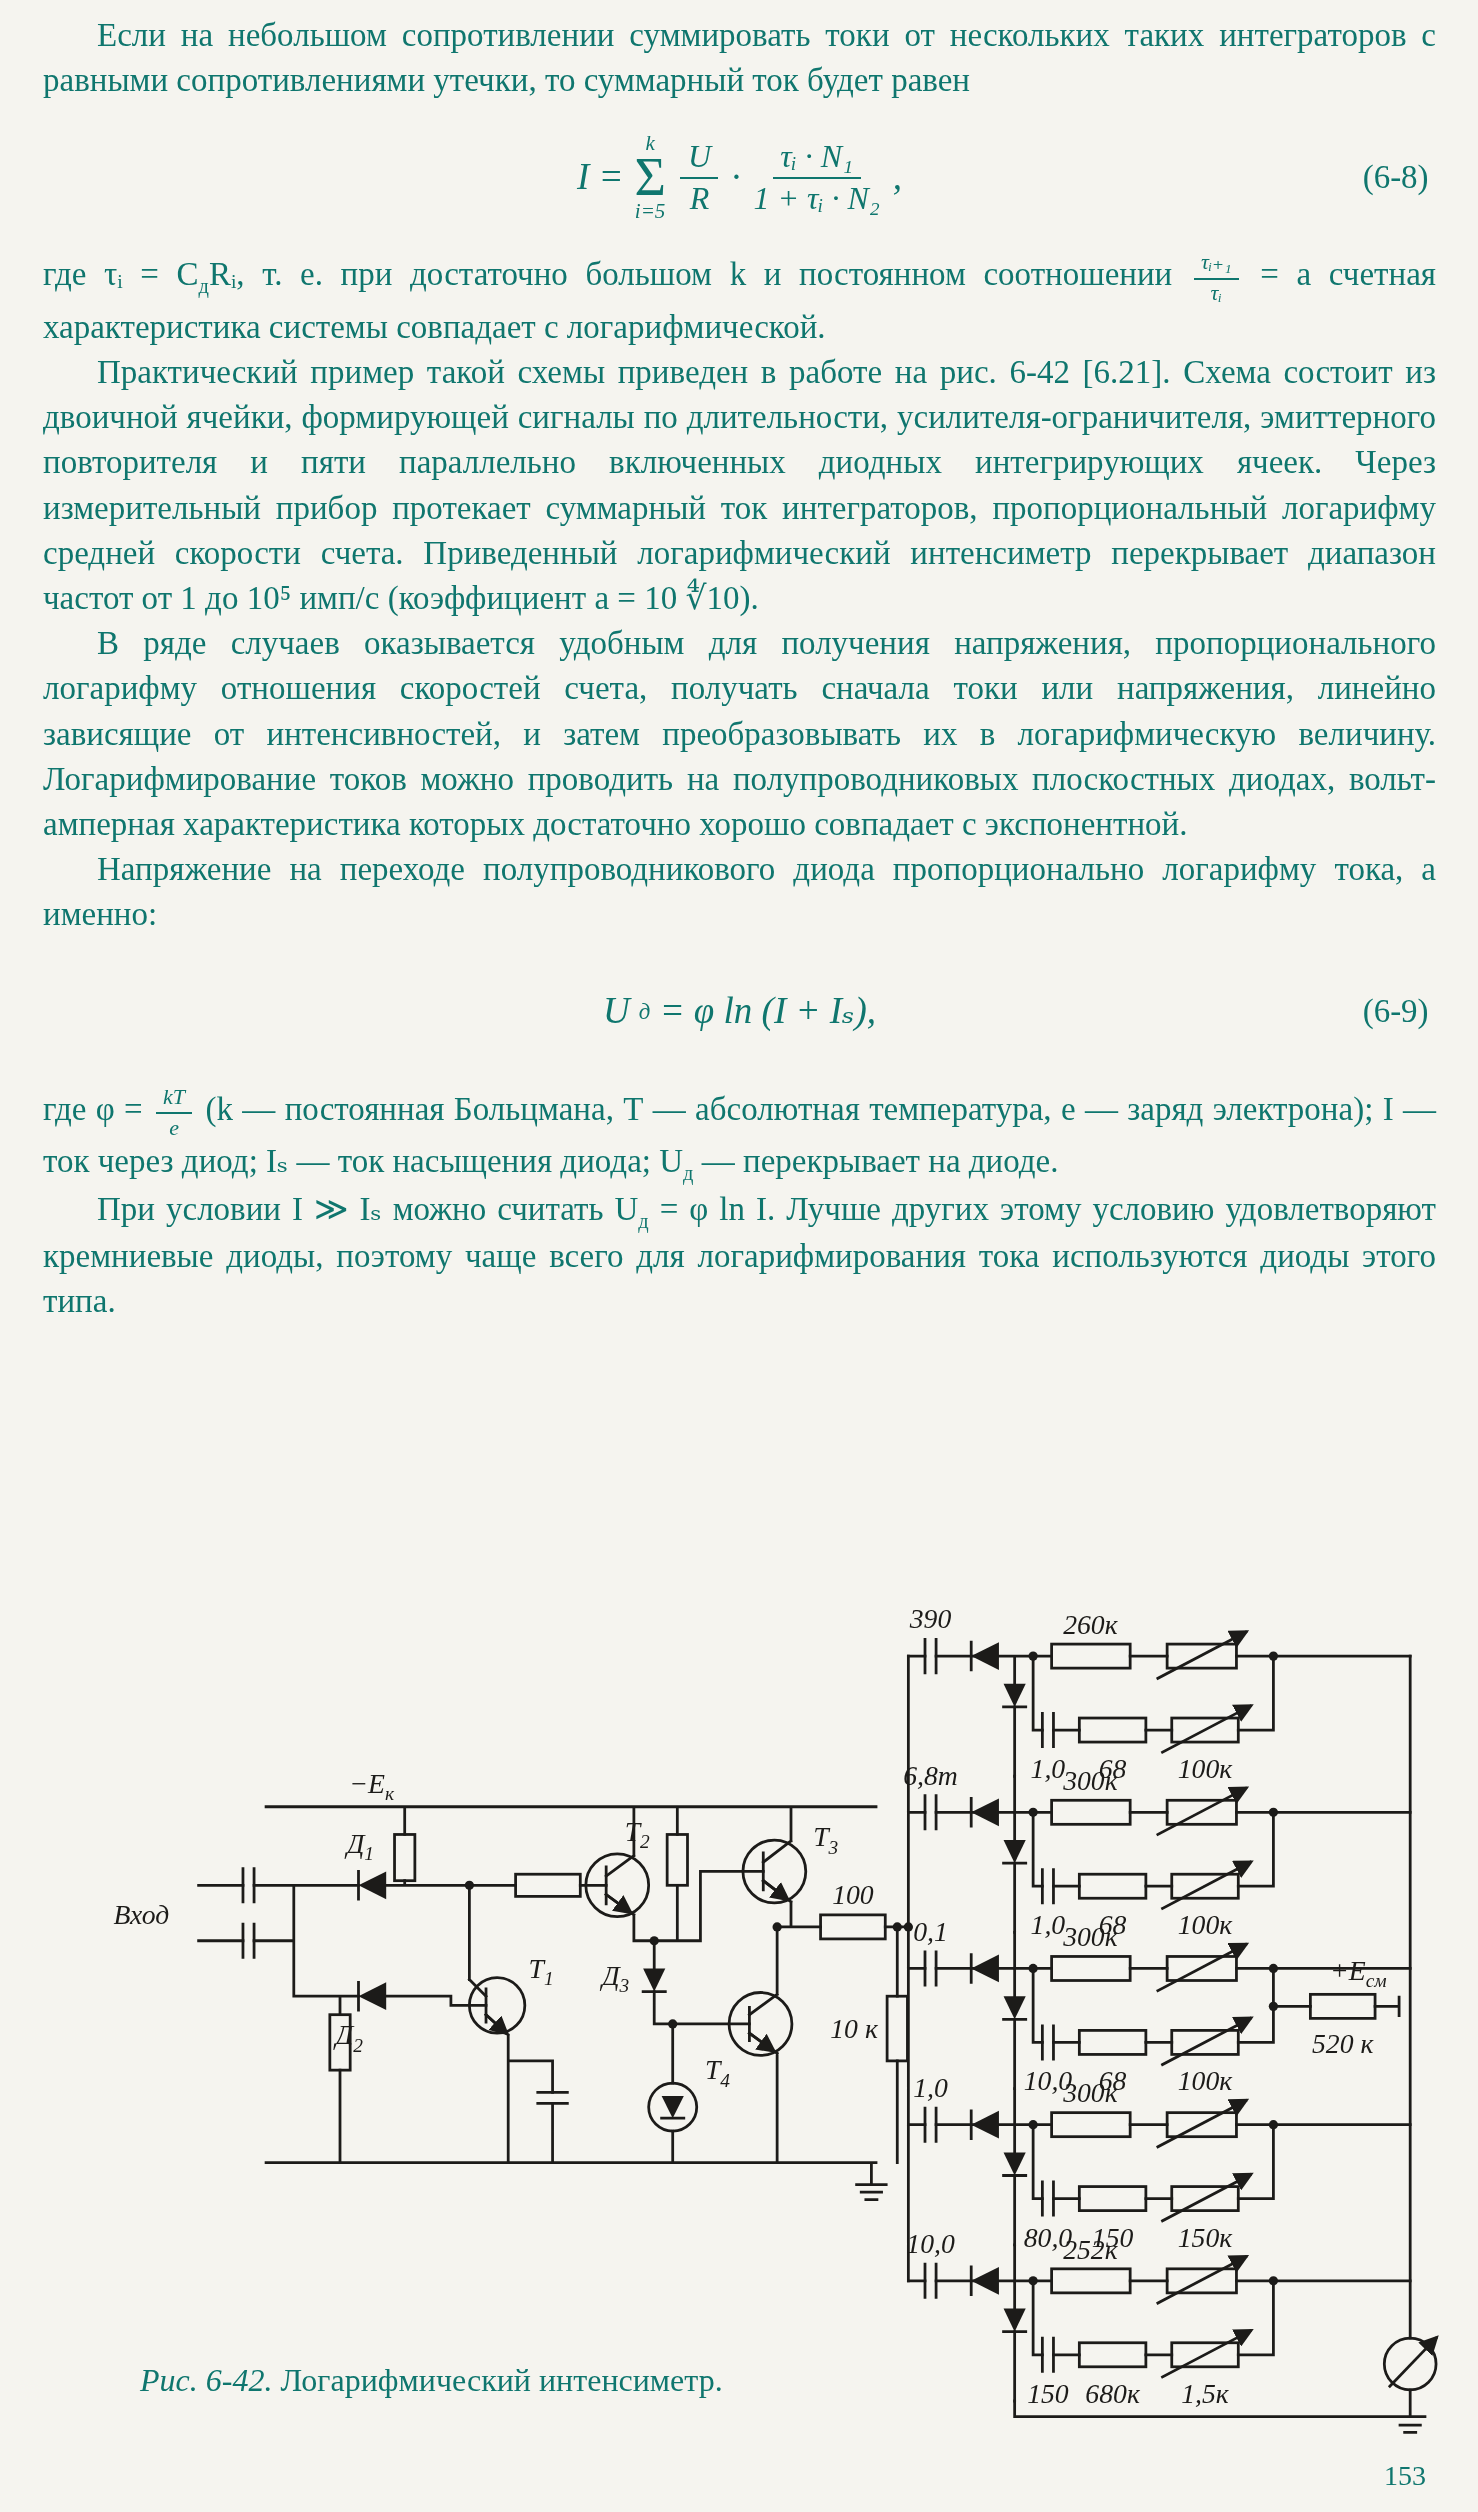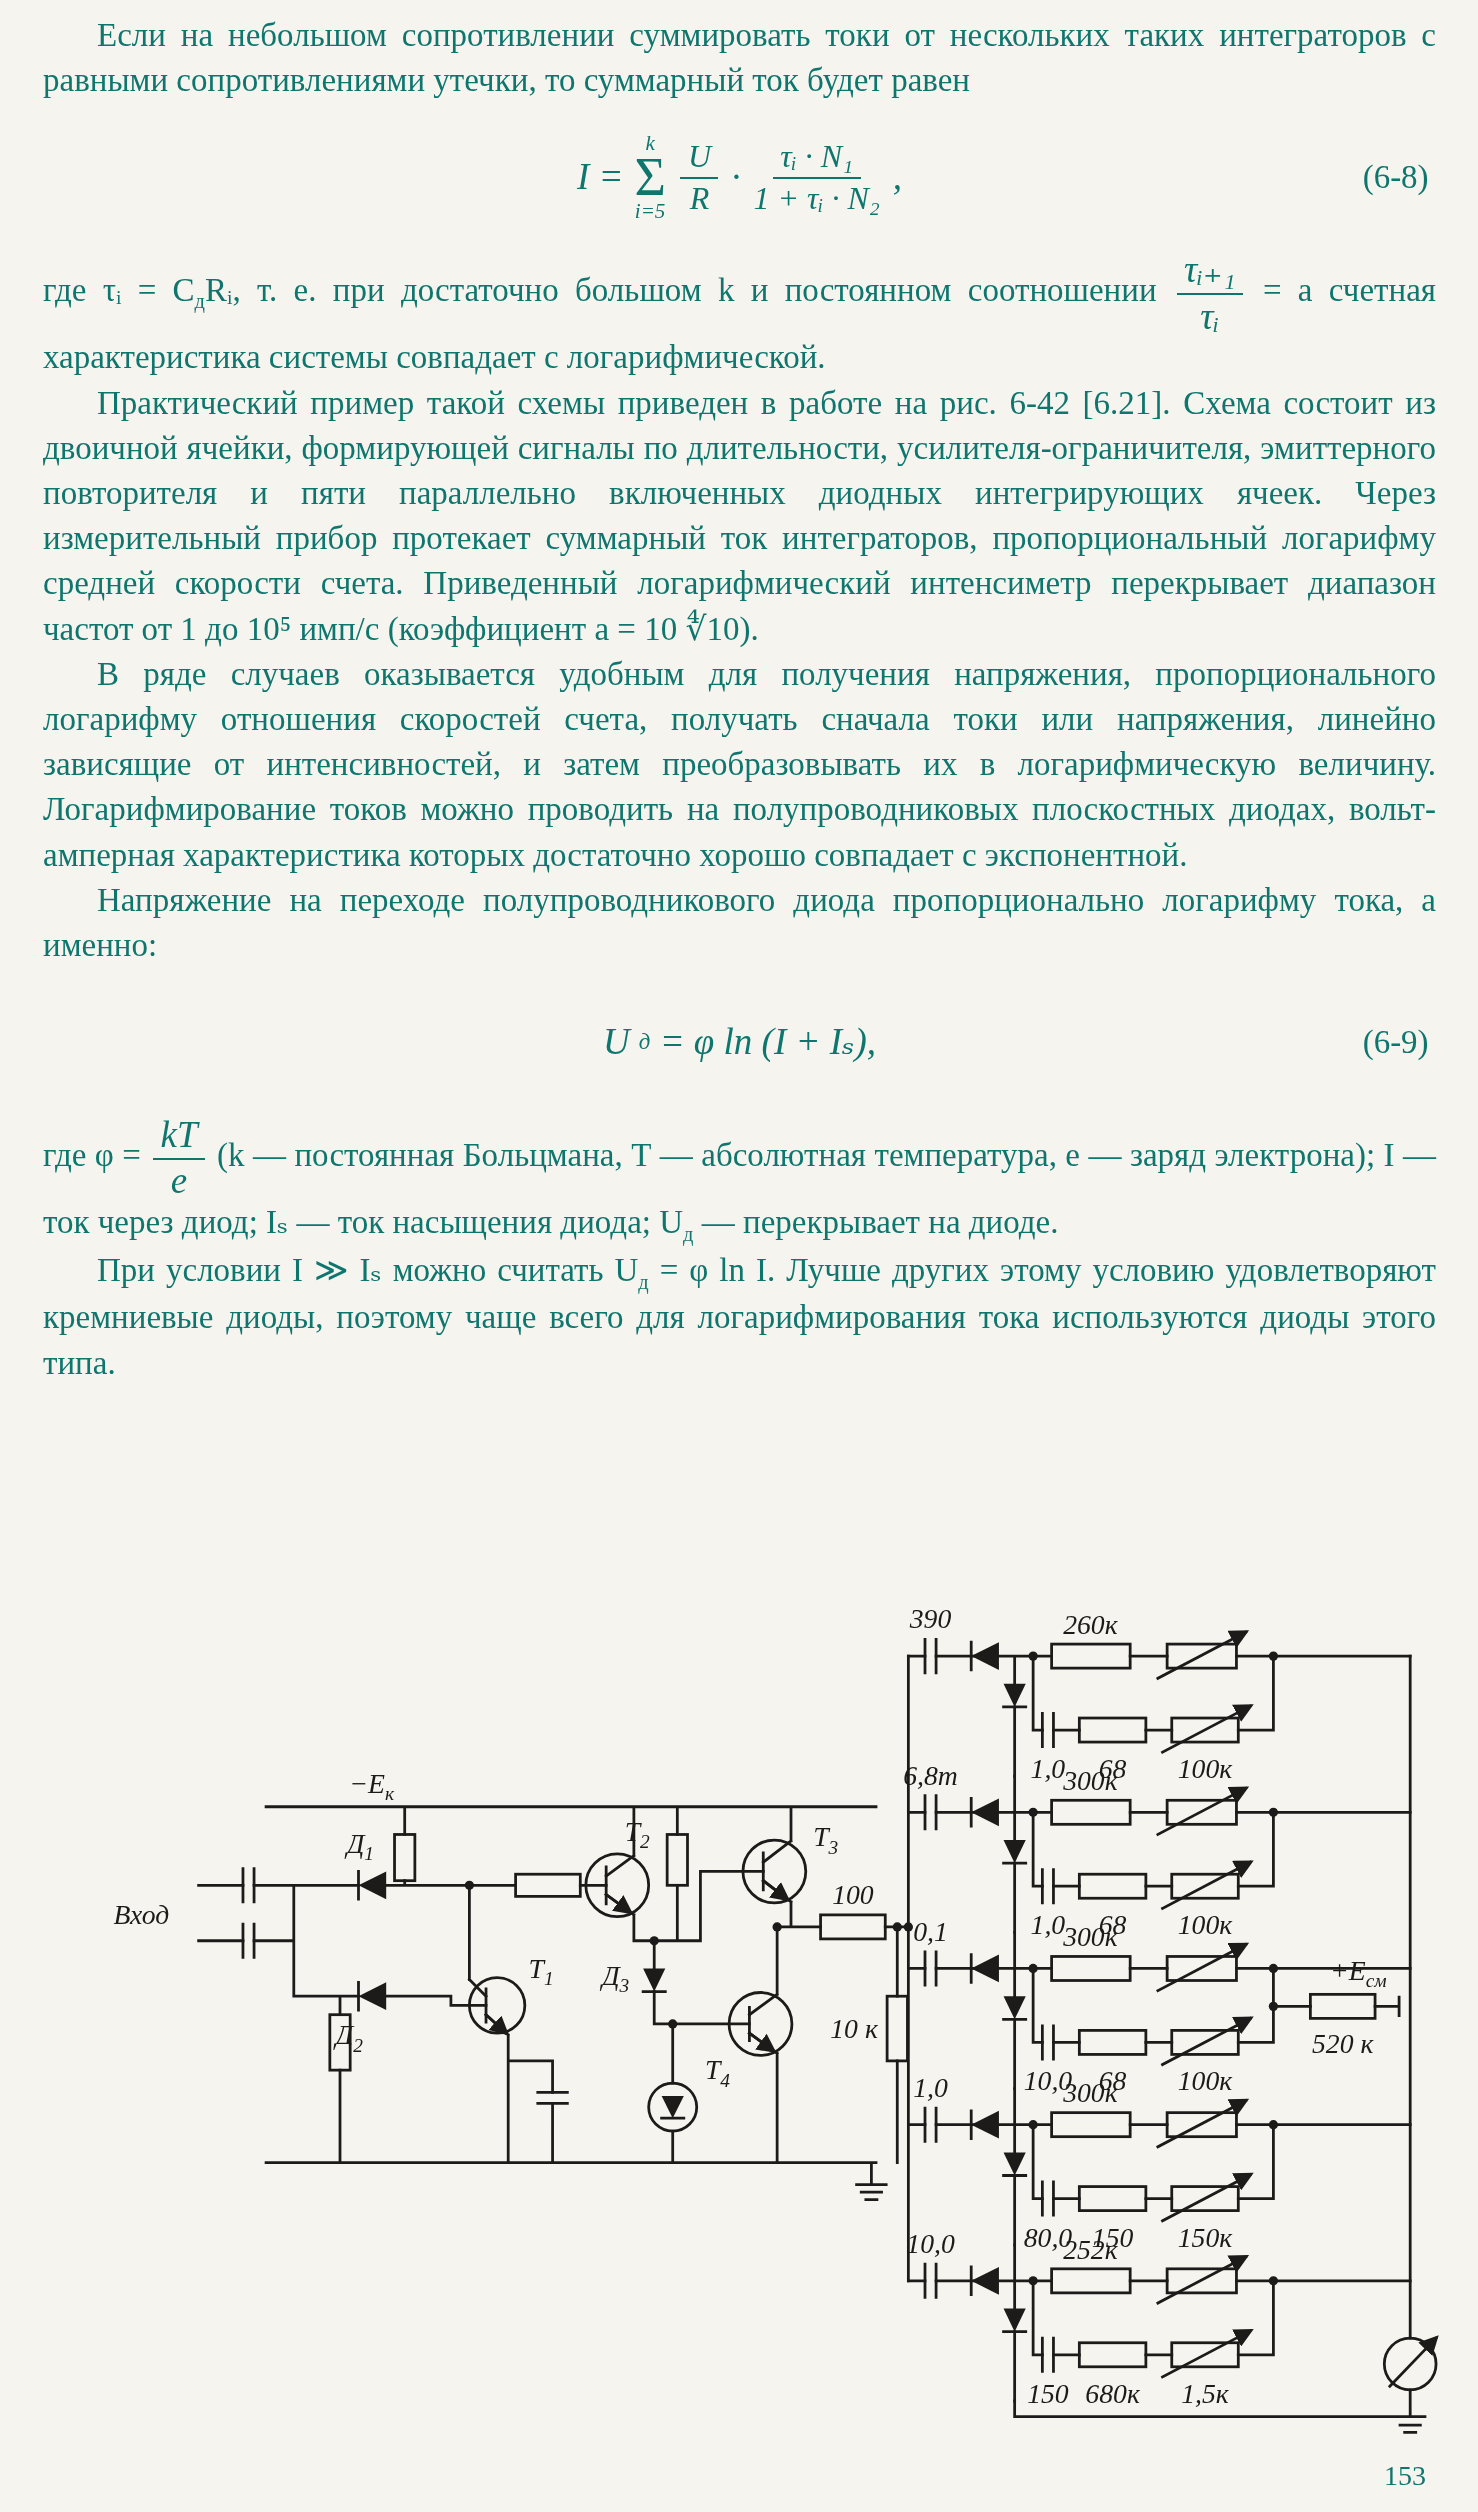--- a/index.html
+++ b/index.html
@@ -29,21 +29,21 @@
   .eq-number { position:absolute; right:7.4px; font-size:33px; font-style:normal; }
 
   .sum { display:inline-flex; flex-direction:column; align-items:center; line-height:1; margin:0 1.8px; }
   .sum .sigma { font-size:54px; line-height:0.88; font-style:normal; }
   .sum .sum-top, .sum .sum-bot { font-size:21px; font-style:italic; }
 
   .frac { display:inline-flex; flex-direction:column; align-items:center; vertical-align:middle; margin:0 3.7px; }
   .frac .fnum { display:block; padding:0 7.4px 3.7px; border-bottom:2.8px solid currentColor; text-align:center; }
   .frac .fden { display:block; padding-top:2.8px; text-align:center; }
   .eq-body .frac { font-size:32px; line-height:1.05; }
-  .inline-frac { font-size:37px; line-height:1.02; font-style:italic; }
+  .inline-frac { font-size:22px; line-height:1.02; font-style:italic; }
 
   sub { font-size:0.62em; }
 
   .figure {
     position:absolute; left:72px; top:1571px; width:1377px; height:892px;
   }
   .circuit .st { stroke:#1c1b19; stroke-width:3; fill:none; stroke-linecap:square; }
   .circuit .fl { fill:#1c1b19; stroke:none; }
   .circuit text { fill:#1c1b19; stroke:none; font-family:"Liberation Serif","DejaVu Serif",serif; font-style:italic; font-size:30px; }
   .circuit .mid { text-anchor:middle; }
@@ -306,17 +306,18 @@
           <text x="929" y="-30" class="mid">10,0</text>
           <text x="1102" y="-24" class="mid">252к</text>
           <text x="1056" y="132" class="mid">150</text>
           <text x="1126" y="132" class="mid">680к</text>
           <text x="1226" y="132" class="mid">1,5к</text>
         </g>
       </g>
     </svg>
   </div>
 
+  <div class="caption"><i>Рис. 6-42.</i> <span>Логарифмический интенсиметр.</span></div>
 
   <div class="page-number">153</div>
 
 </div>
 
 
 </body></html>

